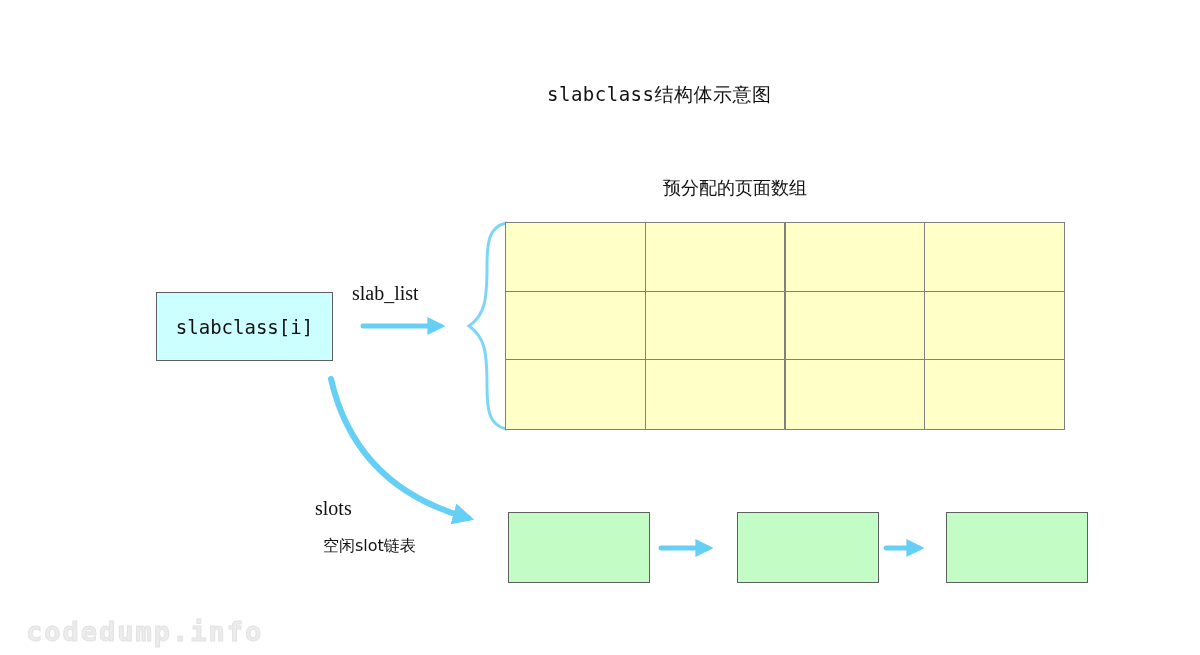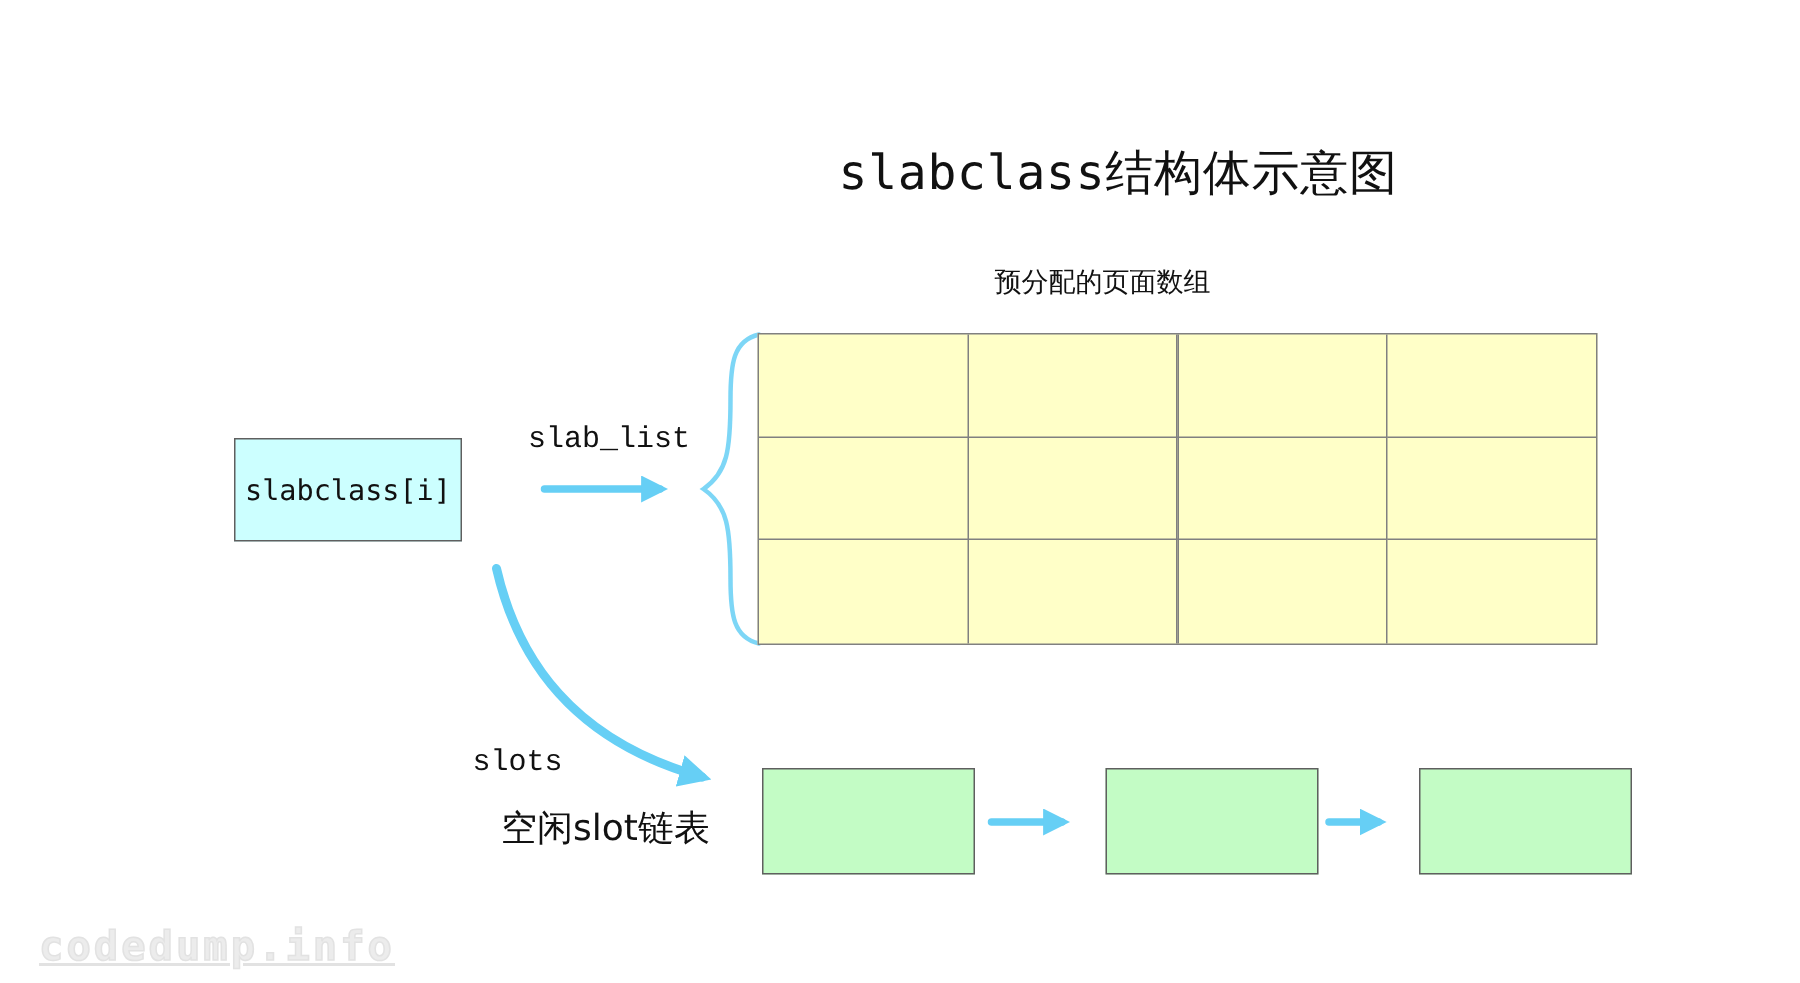--- a/index.html
+++ b/index.html
@@ -35,60 +35,60 @@
     fill: none;
     stroke-linecap: round;
     opacity: 0.85;
   }
   .arrow-head { fill: var(--arrow, #66CFF5); }
 
   .diagram-title {
     position: absolute;
     left: 543px;
     top: 78px;
-    margin: 16px;
+    margin: 4px;
     font-family: "DejaVu Sans Mono", "Liberation Mono", monospace;
-    font-size: 32px;
+    font-size: 19px;
     font-weight: normal;
     letter-spacing: 0.5px;
     white-space: nowrap;
   }
   .label {
     position: absolute;
     white-space: nowrap;
   }
   .mono {
-    font-family: Liberation Mono, monospace;
+    font-family: Liberation Serif, serif;
   }
   .grid-label {
     left: 663px;
     top: 176px;
     font-size: 18px;
   }
   .slab-list-label {
     left: 352px;
     top: 282px;
     font-size: 20px;
   }
   .slots-label {
     left: 315px;
     top: 469px;
     font-size: 20px;
     margin-top: 28px;
   }
   .free-list-label {
-    left: 334px;
+    left: 323px;
     top: 536px;
-    font-size: 24px;
+    font-size: 16px;
   }
   .struct-box {
     position: absolute;
     left: 156px;
     top: 292px;
-    width: 152px;
+    width: 177px;
     height: 69px;
     background: var(--struct-box-fill, #CCFFFF);
     border: 1.5px solid var(--box-border, #5F5F5F);
     box-sizing: border-box;
     display: flex;
     align-items: center;
     justify-content: center;
     font-family: "DejaVu Sans Mono", "Liberation Mono", monospace;
     font-size: 19px;
   }
@@ -124,21 +124,20 @@
   }
   .watermark {
     position: absolute;
     left: 26px;
     top: 616px;
     font-family: "DejaVu Sans Mono", "Liberation Mono", monospace;
     font-size: 27px;
     font-weight: bold;
     letter-spacing: 2px;
     color: #ECECEC;
-    text-decoration: underline;
     -webkit-text-stroke: 1px #E2E2E2;
   }
 </style>
 </head>
 <body>
 
 <div class="canvas">
 
   <svg class="overlay" width="1200" height="655" viewBox="0 0 1200 655">
     <defs>

